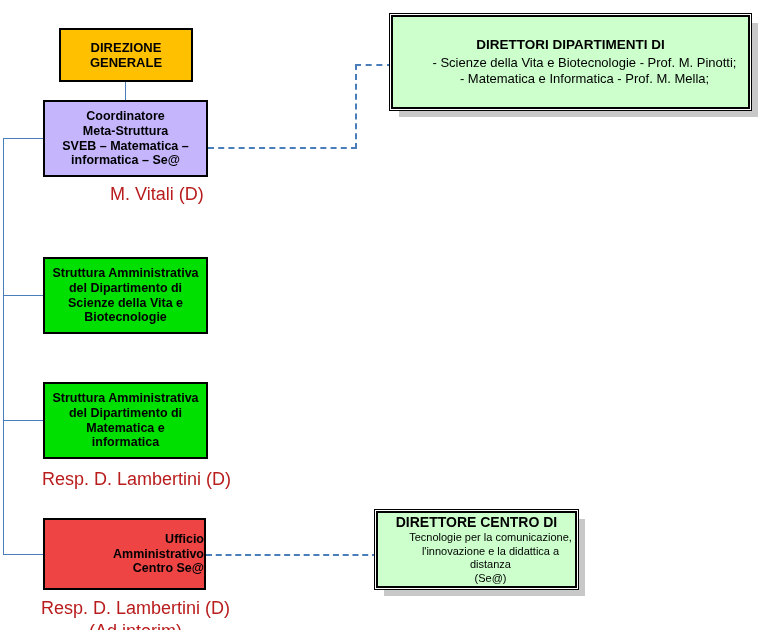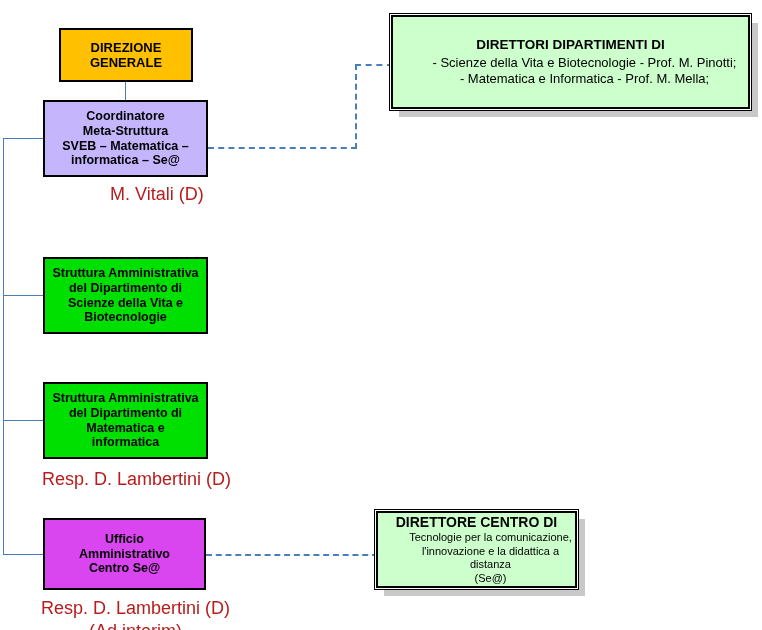--- a/index.html
+++ b/index.html
@@ -73,22 +73,23 @@
     background: #00e000;
     font-size: 12.5px;
   }
   #box-struttura-matinf {
     left: 43px; top: 382px; width: 165px; height: 77px;
     background: #00e000;
     font-size: 12.5px;
   }
   #box-ufficio-se {
     left: 43px; top: 518px; width: 163px; height: 72px;
-    background: #d946ef;
-    font-size: 12.5px;
+    background: #ef4444;
+    font-size: 12.5px;
+    text-align: right;
   }
   #box-direttori-dipartimenti {
     left: 391px; top: 15px; width: 359px; height: 94px;
     font-size: 12.5px;
   }
   #shadow-direttori-dipartimenti {
     left: 399px; top: 23px; width: 359px; height: 94px;
   }
   #box-direttore-centro {
     left: 376px; top: 511px; width: 201px; height: 77px;

